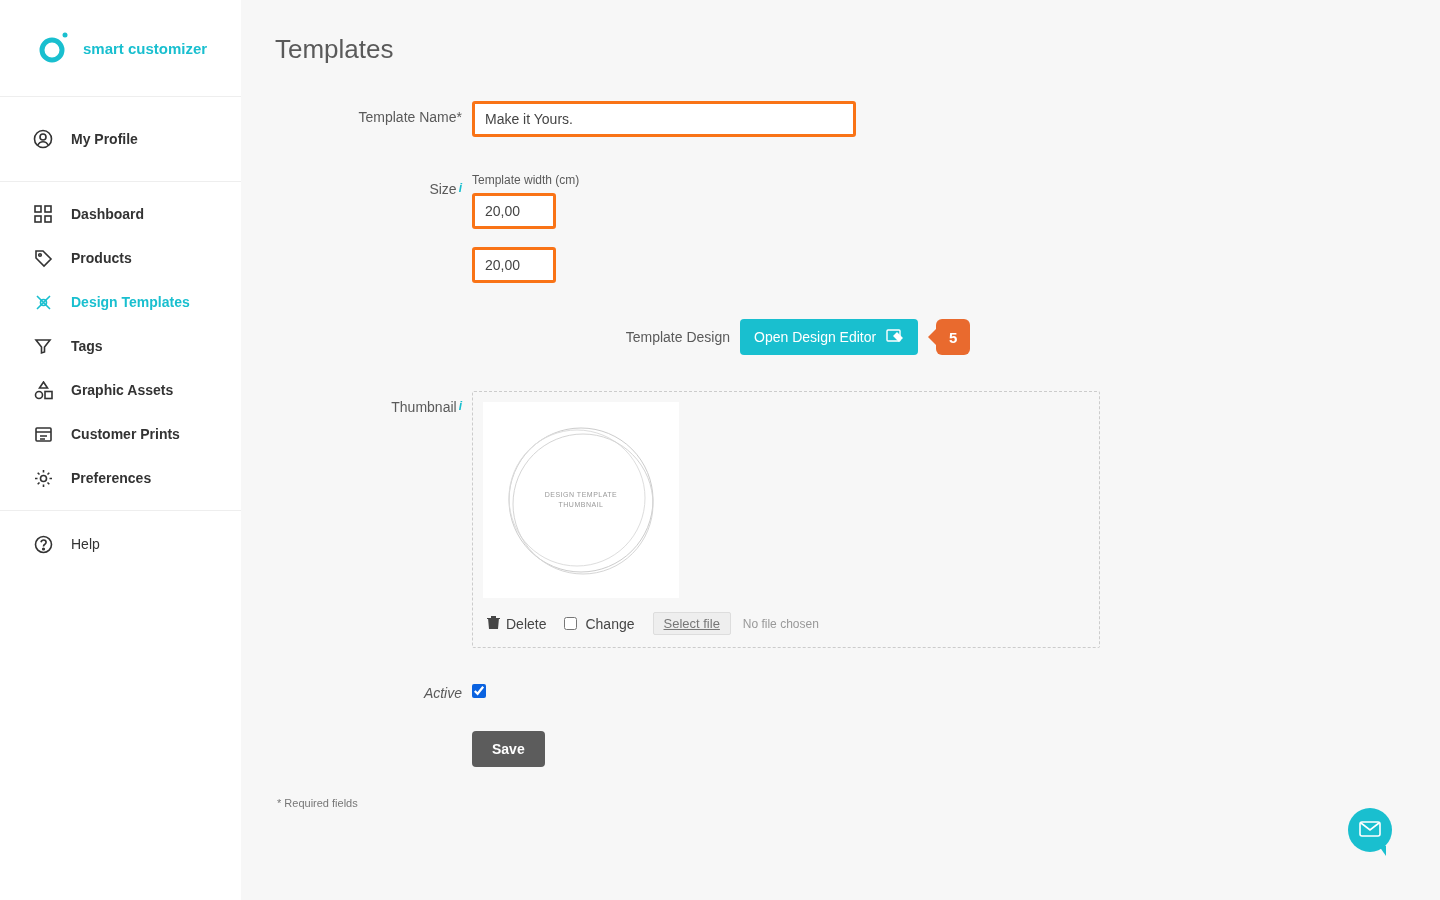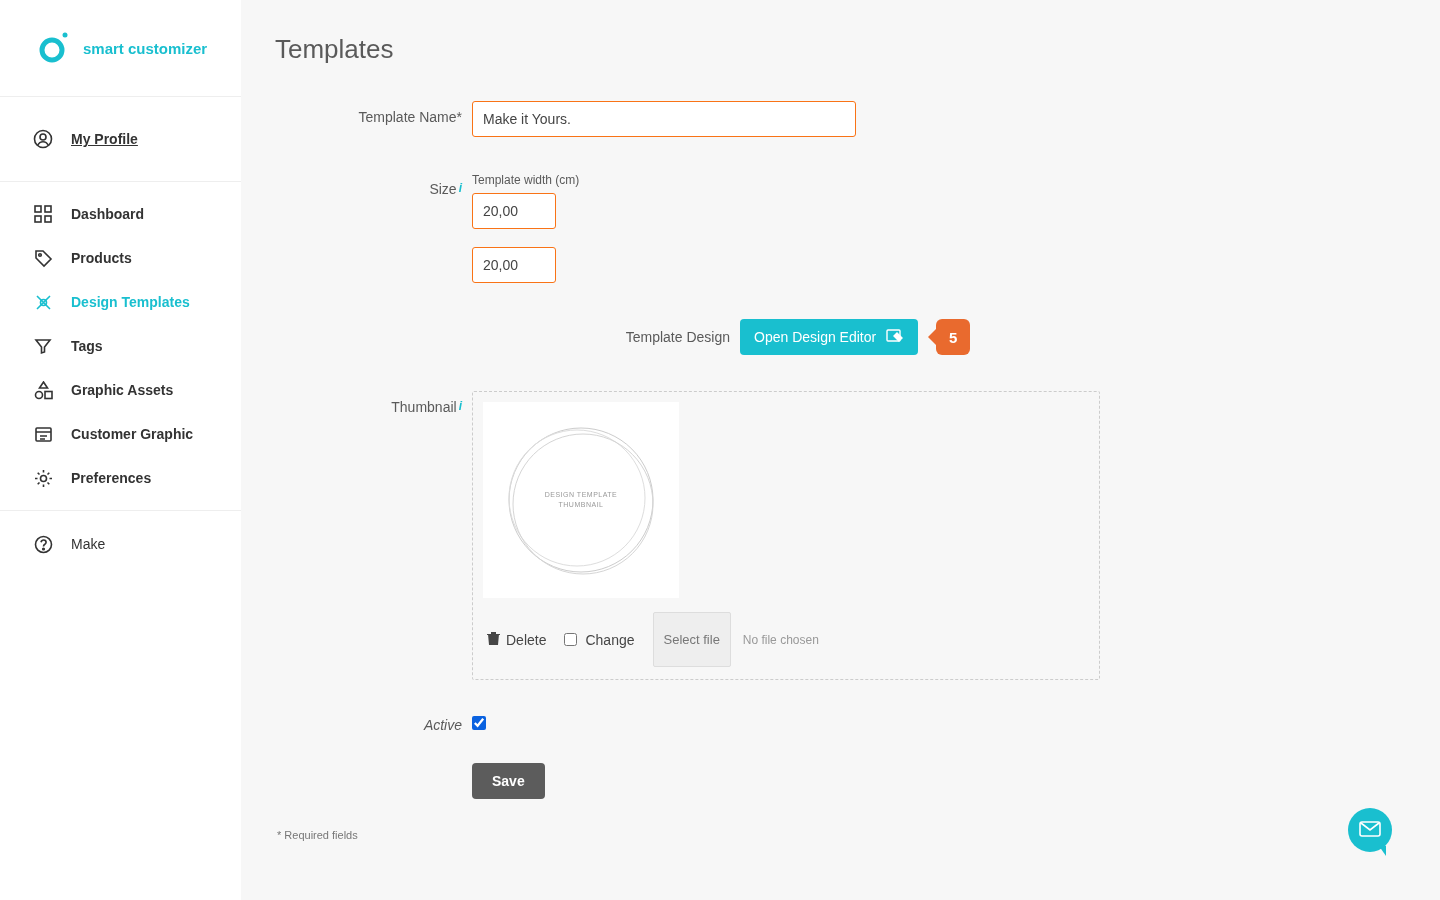--- a/index.html
+++ b/index.html
@@ -36,21 +36,21 @@
     display: flex;
     align-items: center;
     height: 44px;
     padding-left: 33px;
     gap: 18px;
     cursor: pointer;
     color: #333;
     font-weight: 600;
     font-size: 14px;
   }
-  .nav-section.first .nav-item { height: 84px; text-decoration: underline; }
+  .nav-section.first .nav-item { height: 84px; }
   .nav-item.active { color: #19bfcf; }
   .nav-item .icn { width: 20px; height: 20px; flex-shrink: 0; display: flex; align-items: center; justify-content: center; }
   .nav-section.bottom { border-top: 1px solid #eee; margin-top: 0; }
   .nav-section.bottom .nav-item { height: 66px; font-weight: 400; }
   .main {
     flex: 1;
     padding: 34px 40px 30px 34px;
     overflow: auto;
   }
   .page-title {
@@ -79,21 +79,21 @@
     font-style: italic;
     font-weight: 700;
     font-size: 12px;
     margin-left: 2px;
     vertical-align: top;
   }
   .form-field { flex: 1; max-width: 660px; }
   .text-input {
     width: 384px;
     height: 36px;
-    border: 1px solid #f97316;
+    border: 3px solid #f97316;
     border-radius: 3px;
     padding: 0 10px;
     font-size: 14px;
     color: #444;
   }
   .text-input.sm { width: 84px; }
   .sub-label { color: #5a5a5a; font-size: 12px; margin-bottom: 6px; display: block; }
   .size-block { margin-bottom: 18px; }
   .btn-primary {
     background: #19bfcf;
@@ -165,24 +165,25 @@
     margin-top: 12px;
     padding: 2px 4px;
     font-size: 14px;
     color: #464646;
   }
   .link-btn { display: inline-flex; align-items: center; gap: 6px; cursor: pointer; }
   .file-btn {
     background: #eee;
     border: 1px solid #ddd;
     border-radius: 2px;
-    padding: 19px 10px;
+    padding: 3px 10px;
     font-size: 13px;
     color: #777;
     cursor: pointer;
+    text-decoration: underline;
   }
   .file-label { color: #999; font-size: 12px; margin-left: 8px; }
   .select-wrap {
     position: relative;
     width: 384px;
   }
   .select-box {
     width: 100%;
     height: 38px;
     border: 1px solid #ccc;
@@ -313,21 +314,21 @@
         </span>
         <span>Graphic Assets</span>
       </div>
       <div class="nav-item">
         <span class="icn">
           <svg width="19" height="19" viewBox="0 0 19 19" fill="none" stroke="#333" stroke-width="1.6">
             <rect x="2" y="3" width="15" height="13" rx="1"></rect>
               <path d="M2 7h15M6 11h7M6 14h5"></path>
           </svg>
         </span>
-        <span>Customer Graphic</span>
+        <span>Customer Prints</span>
       </div>
       <div class="nav-item">
         <span class="icn">
           <svg width="19" height="19" viewBox="0 0 19 19" fill="none" stroke="#333" stroke-width="1.6">
             <circle cx="9.5" cy="9.5" r="3"></circle>
               <path d="M9.5 1v2.5M9.5 15.5V18M18 9.5h-2.5M3.5 9.5H1M15.3 3.7l-1.8 1.8M5.5 13.5l-1.8 1.8M15.3 15.3l-1.8-1.8M5.5 5.5L3.7 3.7"></path>
           </svg>
         </span>
         <span>Preferences</span>
       </div>
@@ -335,21 +336,21 @@
 
     <div class="nav-section bottom">
       <div class="nav-item">
         <span class="icn">
           <svg width="19" height="19" viewBox="0 0 19 19" fill="none" stroke="#333" stroke-width="1.6">
             <circle cx="9.5" cy="9.5" r="8"></circle>
               <path d="M7 7.2c.3-1.3 1.4-2.2 2.6-2.2 1.4 0 2.5 1 2.5 2.3 0 1-.6 1.6-1.5 2.2-.8.5-1.1 1-1.1 1.9"></path>
               <circle cx="9.5" cy="14" r="0.8" fill="#333"></circle>
           </svg>
         </span>
-        <span>Make</span>
+        <span>Help</span>
       </div>
     </div>
   </aside>
 
   <main class="main">
     <h1 class="page-title">Templates</h1>
 
     <div class="form-row">
       <label class="form-label">Template Name*</label>
       <div class="form-field">

